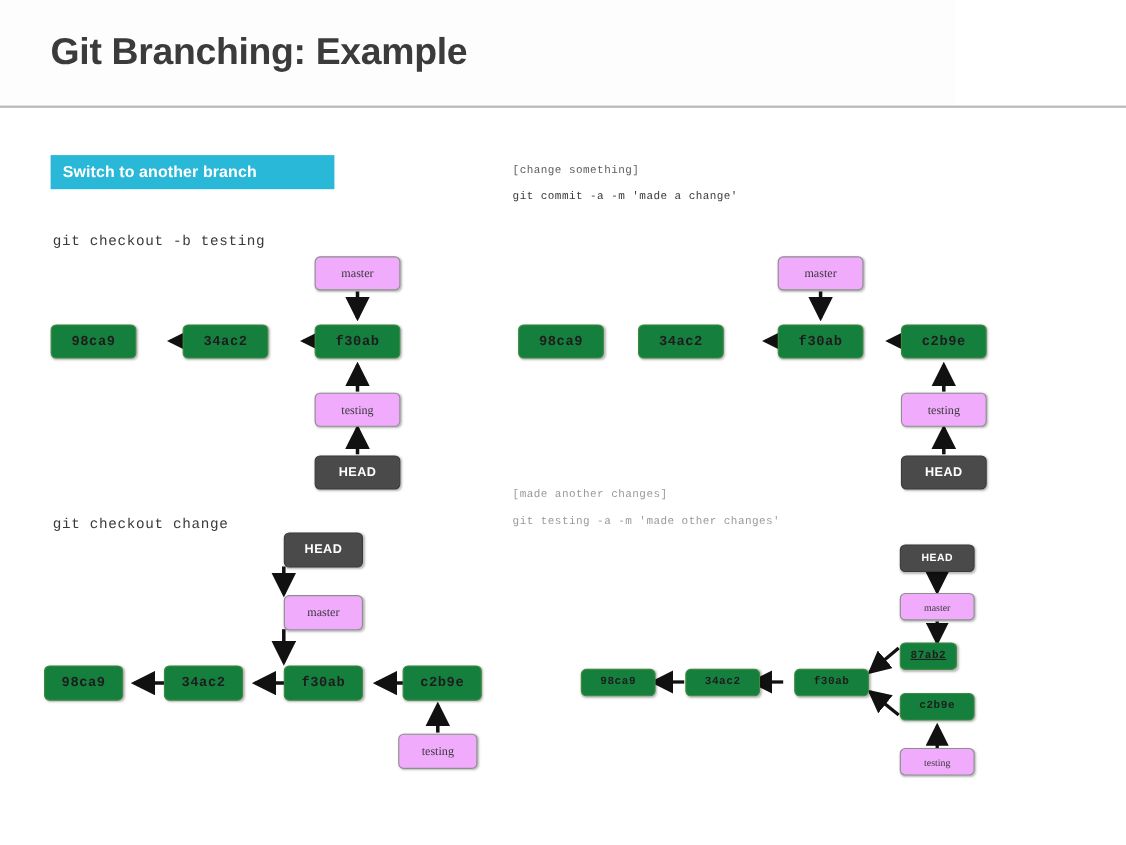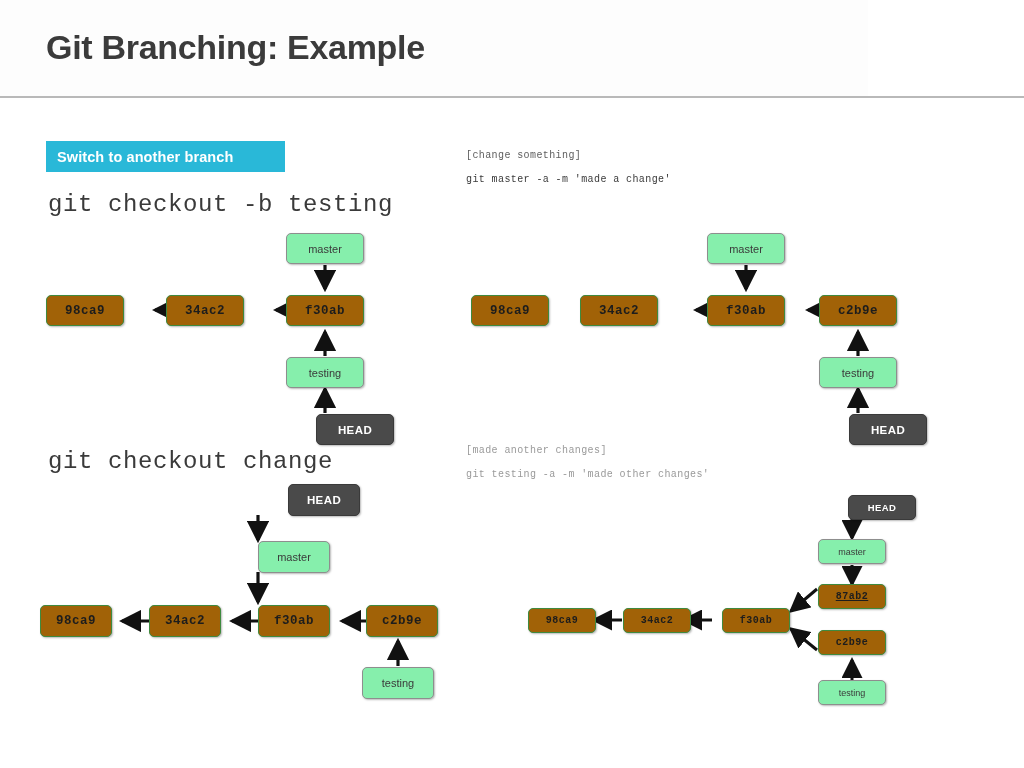--- a/index.html
+++ b/index.html
@@ -39,21 +39,21 @@
     width: 1024px;
     height: 2px;
     background: #b9b9b9;
   }
 
   
   #section-badge {
     position: absolute;
     left: 46px;
     top: 141px;
-    width: 239px;
+    width: 258px;
     height: 31px;
     background: #29b8d8;
     display: flex;
     align-items: center;
   }
   #section-badge .badge-text {
     color: #ffffff;
     font-size: 14.5px;
     font-weight: bold;
     padding-left: 11px;
@@ -70,22 +70,23 @@
   .cmd-dark {
     color: #3a3a3a;
   }
   .cmd-mid {
     color: #5e5e5e;
   }
   .cmd-light {
     color: #9a9a9a;
   }
   .cmd-lg {
-    font-size: 24px;
+    font-size: 13px;
     letter-spacing: 0.6px;
+    margin-top: 21px;
   }
   .cmd-md {
     font-size: 10px;
     letter-spacing: 0.4px;
   }
 
   
   .diagram {
     position: absolute;
   }
@@ -98,62 +99,61 @@
     position: absolute;
     box-sizing: border-box;
     border-radius: 5px;
     display: flex;
     align-items: center;
     justify-content: center;
     font-family: "Liberation Mono", "DejaVu Sans Mono", monospace;
     box-shadow: 1px 1px 2px rgba(0,0,0,0.28);
   }
   .node-commit {
-    background: #a16207;
+    background: #15803d;
     border: 1.5px solid #3f8a3f;
     color: #1d1d1d;
     font-weight: bold;
     letter-spacing: 0.5px;
   }
   .node-branch {
-    background: #86efac;
+    background: #f0abfc;
     border: 1.5px solid #8e8e8e;
     color: #3a3a3a;
-    font-family: Liberation Sans, sans-serif;
+    font-family: Liberation Serif, serif;
     font-weight: normal;
   }
   .node-head {
     background: #4a4a4a;
     border: 1.5px solid #3a3a3a;
     color: #ffffff;
     font-family: "Liberation Sans", sans-serif;
     font-weight: bold;
     letter-spacing: 0.4px;
-    margin-left: 30px;
   }
 </style>
 </head>
 <body>
 
 <div id="slide-header">
   <div id="page-title">Git Branching: Example</div>
   <div id="header-divider"></div>
 </div>
 
 <div id="section-badge">
   <span class="badge-text">Switch to another branch</span>
 </div>
 
 <div class="cmd cmd-lg cmd-dark" style="left:48px; top:191px;">git checkout -b testing</div>
 
 <div class="cmd cmd-lg cmd-dark" style="left:48px; top:448px;">git checkout change</div>
 
 <div class="cmd cmd-md cmd-mid" style="left:466px; top:150px;">[change something]</div>
 
-<div class="cmd cmd-md cmd-dark" style="left:466px; top:174px;">git master -a -m 'made a change'</div>
+<div class="cmd cmd-md cmd-dark" style="left:466px; top:174px;">git commit -a -m 'made a change'</div>
 
 <div class="cmd cmd-md cmd-light" style="left:466px; top:445px;">[made another changes]</div>
 
 <div class="cmd cmd-md cmd-light" style="left:466px; top:469px;">git testing -a -m 'made other changes'</div>
 
 <div class="diagram" id="diagram-checkout-b-testing" style="left:40px; top:225px; width:360px; height:215px;">
 
   <svg width="360" height="215" viewBox="0 0 360 215">
     <defs>
       <marker id="ah1" markerWidth="7" markerHeight="7" refX="6" refY="3.5" orient="auto" markerUnits="strokeWidth">
@@ -255,19 +255,19 @@
 
     <line x1="305" y1="99" x2="279" y2="121" stroke="#111111" stroke-width="3" marker-end="url(#ah4)"></line>
 
     <line x1="305" y1="160" x2="279" y2="139" stroke="#111111" stroke-width="3" marker-end="url(#ah4)"></line>
 
     <line x1="340" y1="190" x2="340" y2="170" stroke="#111111" stroke-width="3" marker-end="url(#ah4)"></line>
   </svg>
 
   <div class="node node-head" style="left:306px; top:5px; width:68px; height:25px; font-size:9.5px;">HEAD</div>
   <div class="node node-branch" style="left:306px; top:49px; width:68px; height:25px; font-size:9px;">master</div>
-  <div class="node node-commit" style="left:306px; top:94px; width:68px; height:25px; font-size:10px;text-decoration:underline;">87ab2</div>
+  <div class="node node-commit" style="left:306px; top:94px; width:52px; height:25px; font-size:10px;text-decoration:underline;">87ab2</div>
   <div class="node node-commit" style="left:16px; top:118px; width:68px; height:25px; font-size:10px;">98ca9</div>
   <div class="node node-commit" style="left:111px; top:118px; width:68px; height:25px; font-size:10px;">34ac2</div>
   <div class="node node-commit" style="left:210px; top:118px; width:68px; height:25px; font-size:10px;">f30ab</div>
   <div class="node node-commit" style="left:306px; top:140px; width:68px; height:25px; font-size:10px;">c2b9e</div>
   <div class="node node-branch" style="left:306px; top:190px; width:68px; height:25px; font-size:9px;">testing</div>
 </div>
 
 </body></html>

